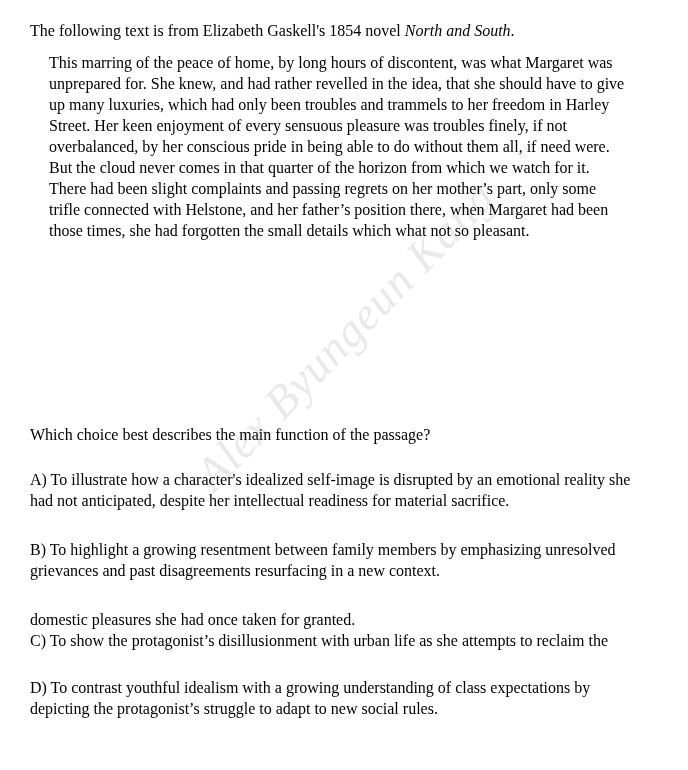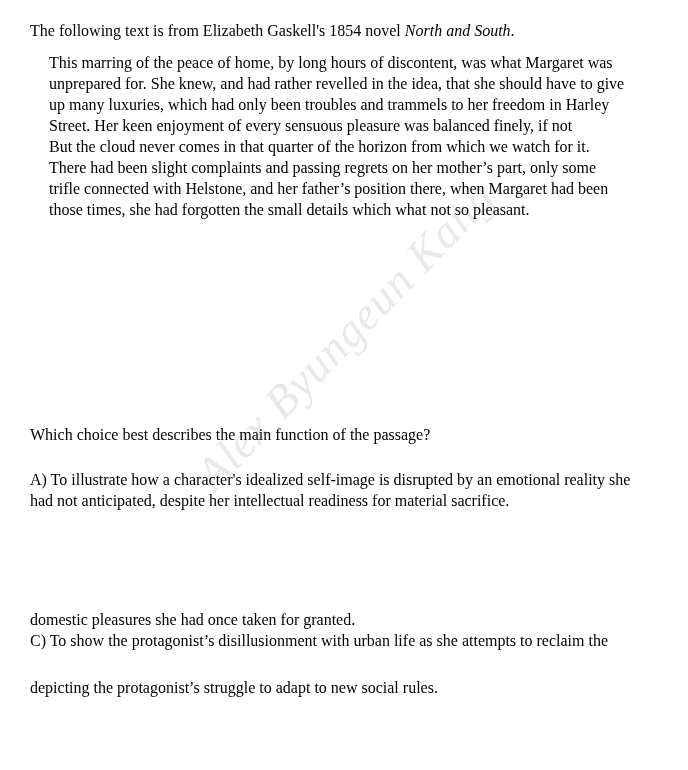--- a/index.html
+++ b/index.html
@@ -55,37 +55,43 @@
 <div class="page">
 
   <div class="watermark" style="color: rgb(233, 233, 233);">Alex Byungeun Kang</div>
 
   <p class="textblock intro"><span>The following text is from Elizabeth Gaskell's 1854 novel </span><span class="novel-title">North and South</span><span>.</span></p>
 
   <div class="textblock passage">
       <div class="line">This marring of the peace of home, by long hours of discontent, was what Margaret was</div>
       <div class="line">unprepared for. She knew, and had rather revelled in the idea, that she should have to give</div>
       <div class="line">up many luxuries, which had only been troubles and trammels to her freedom in Harley</div>
-      <div class="line">Street. Her keen enjoyment of every sensuous pleasure was balanced finely, if not</div>
+      <div class="line">Street. Her keen enjoyment of every sensuous pleasure was troubles finely, if not</div>
+      <div class="line">overbalanced, by her conscious pride in being able to do without them all, if need were.</div>
       <div class="line">But the cloud never comes in that quarter of the horizon from which we watch for it.</div>
       <div class="line">There had been slight complaints and passing regrets on her mother’s part, only some</div>
       <div class="line">trifle connected with Helstone, and her father’s position there, when Margaret had been</div>
       <div class="line">those times, she had forgotten the small details which what not so pleasant.</div>
     </div>
 
   <p class="textblock question">Which choice best describes the main function of the passage?</p>
 
   <div class="textblock choice-a">
       <div class="line">A) To illustrate how a character's idealized self-image is disrupted by an emotional reality she</div>
       <div class="line">had not anticipated, despite her intellectual readiness for material sacrifice.</div>
     </div>
 
+  <div class="textblock choice-b">
+      <div class="line">B) To highlight a growing resentment between family members by emphasizing unresolved</div>
+      <div class="line">grievances and past disagreements resurfacing in a new context.</div>
+    </div>
 
   <div class="textblock choice-c">
       <div class="line">domestic pleasures she had once taken for granted.</div>
       <div class="line">C) To show the protagonist’s disillusionment with urban life as she attempts to reclaim the</div>
     </div>
 
   <div class="textblock choice-d">
+      <div class="line">D) To contrast youthful idealism with a growing understanding of class expectations by</div>
       <div class="line">depicting the protagonist’s struggle to adapt to new social rules.</div>
     </div>
 
 </div>
 
 </body></html>

